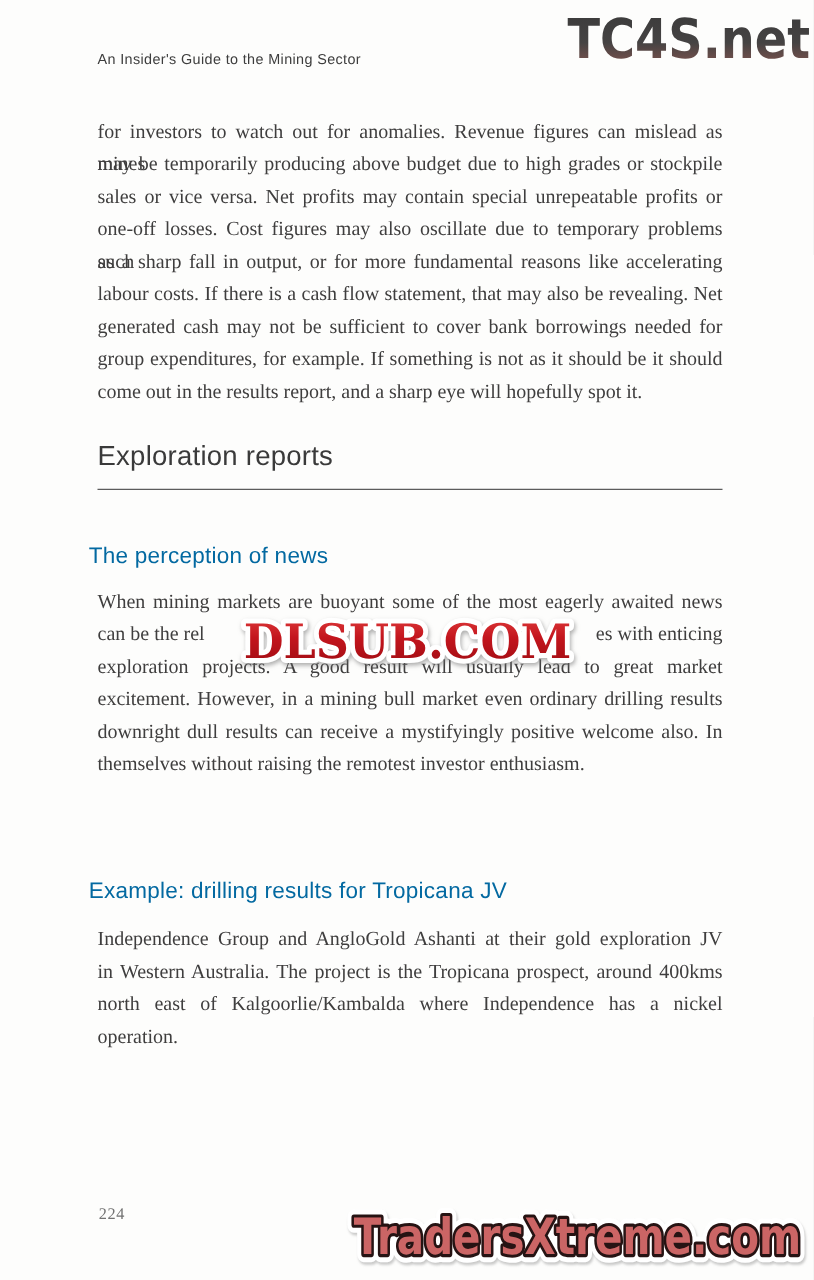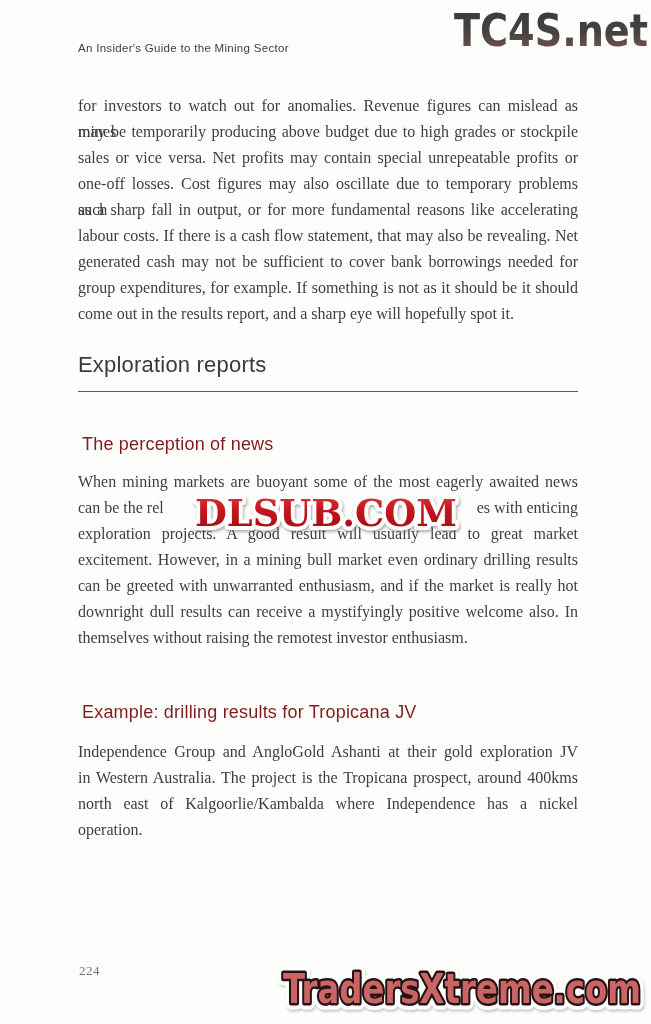--- a/index.html
+++ b/index.html
@@ -21,23 +21,23 @@
   .bl{height:26px;line-height:26px;font-size:16px;color:#3f3e3e;white-space:nowrap;}
   .j{white-space:normal;text-align:justify;text-align-last:justify;}
   .split{display:flex;justify-content:space-between;}
   .h1{
     position:absolute;left:78px;top:352px;
     font-family:"Liberation Sans", sans-serif;
     font-weight:400;font-size:22px;color:#3a3a3a;letter-spacing:.2px;
   }
   .rule{position:absolute;left:78px;top:391px;width:500px;height:1px;background:#5c5c5c;}
   .h2{
-    position:absolute;left:82px;
+    position:absolute;left:71px;
     font-family:"Liberation Sans", sans-serif;
-    font-weight:400;font-size:18px;color:#7f1d1d;letter-spacing:.2px;
+    font-weight:400;font-size:18px;color:#0369a1;letter-spacing:.2px;
   }
   .h2a{top:434px;}
   .h2b{top:702px;}
   .footer-num{
     position:absolute;left:79px;top:963px;
     font-size:13px;color:#737373;letter-spacing:.5px;
   }
   .wm{position:absolute;pointer-events:none;}
   .wm-top{top:4px;right:0;}
   .wm-mid{left:185px;top:486px;filter:drop-shadow(1px 2px 1.5px rgba(110,110,110,.55));}
@@ -79,21 +79,20 @@
   <div class="h2 h2a">The perception of news</div>
 
   <div class="column" style="top:469px">
     <div class="bl j">When mining markets are buoyant some of the most eagerly awaited news</div>
     <div class="bl split">
       <span>can be the rel</span>
       <span>es with enticing</span>
     </div>
     <div class="bl j">exploration projects. A good result will usually lead to great market</div>
     <div class="bl j">excitement. However, in a mining bull market even ordinary drilling results</div>
-    <div class="bl j">can be greeted with unwarranted enthusiasm, and if the market is really hot</div>
     <div class="bl j">downright dull results can receive a mystifyingly positive welcome also. In</div>
     <div class="bl">themselves without raising the remotest investor enthusiasm.</div>
   </div>
 
   <div class="h2 h2b">Example: drilling results for Tropicana JV</div>
 
   <div class="column" style="top:739px">
     <div class="bl j">Independence Group and AngloGold Ashanti at their gold exploration JV</div>
     <div class="bl j">in Western Australia. The project is the Tropicana prospect, around 400kms</div>
     <div class="bl j">north east of Kalgoorlie/Kambalda where Independence has a nickel</div>

